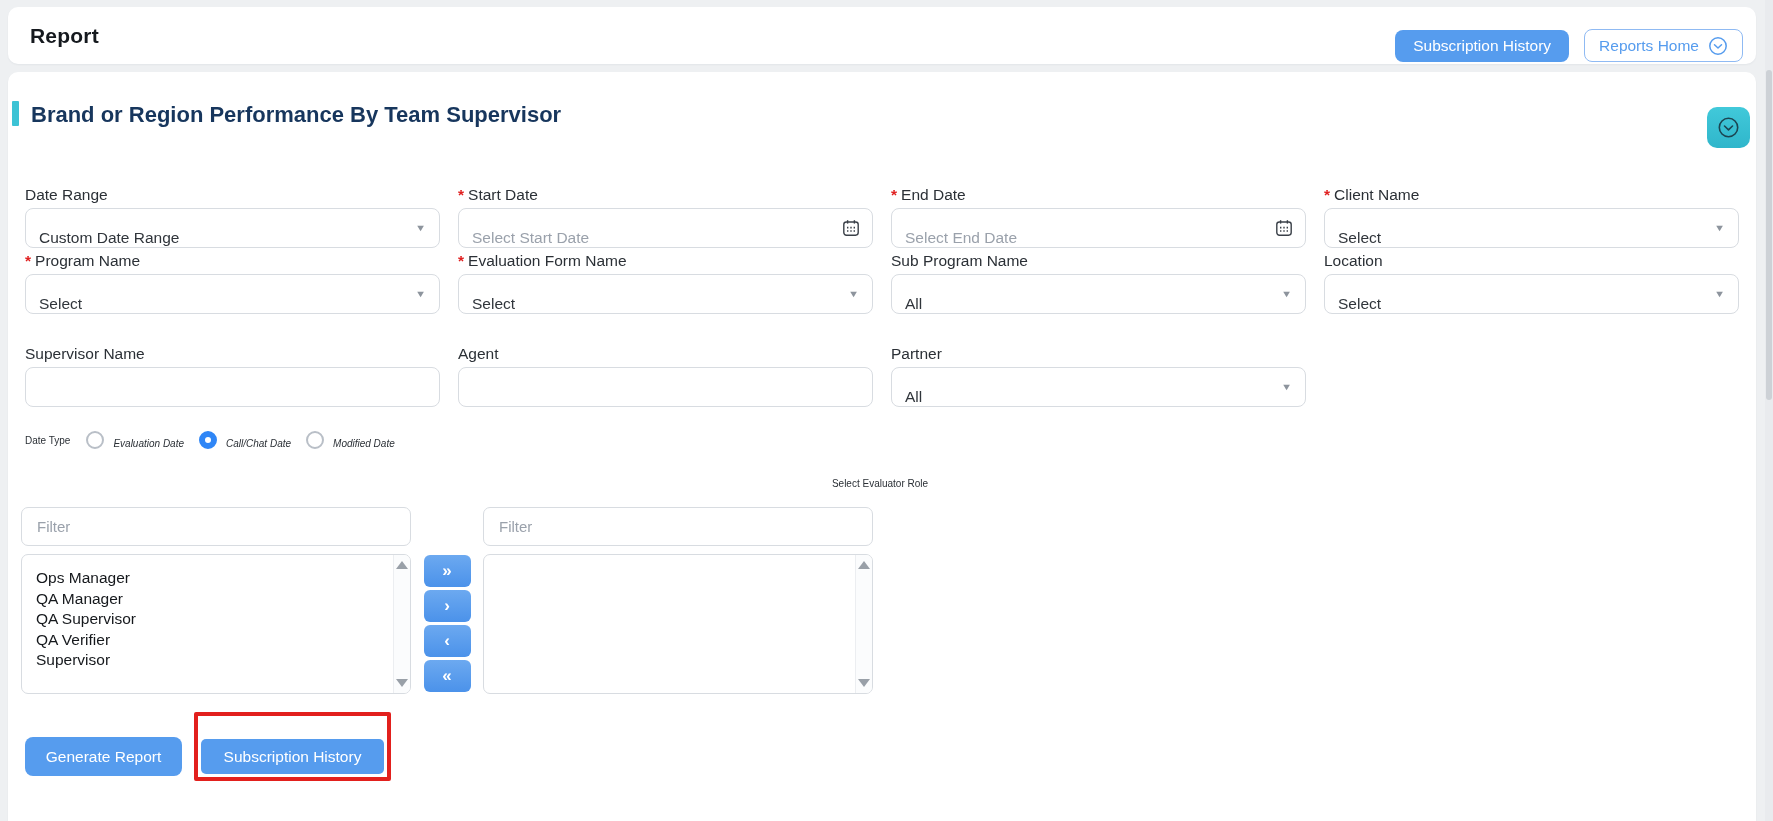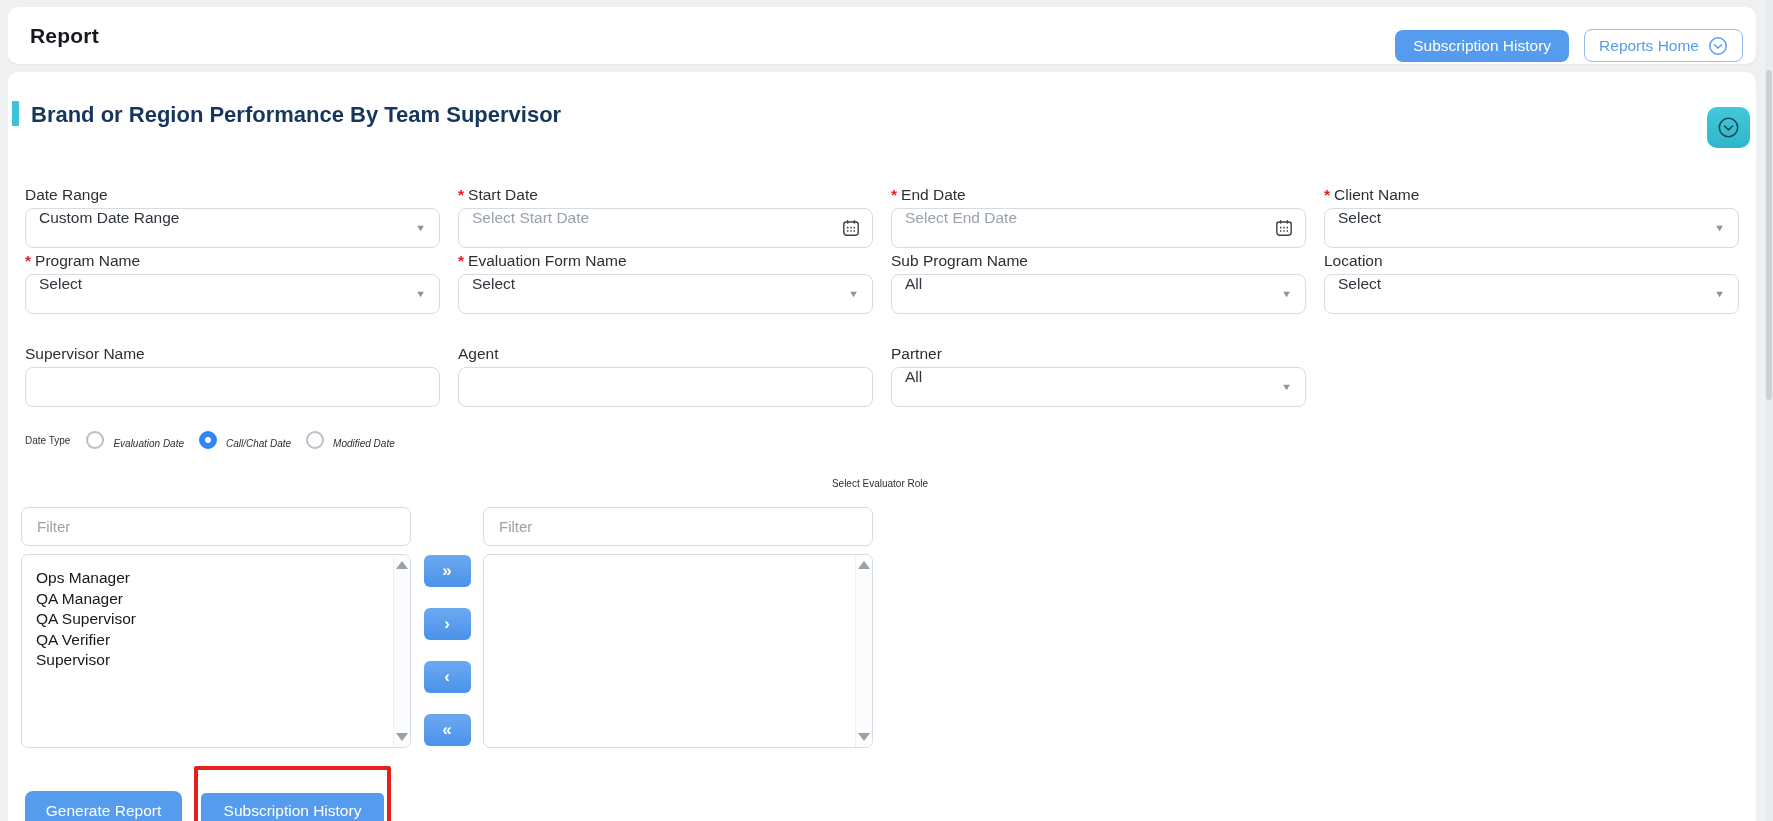--- a/index.html
+++ b/index.html
@@ -42,21 +42,21 @@
   
   #form-area { position:absolute; left:17px; top:114px; width:1714px; }
   .frow { display:flex; gap:18px; margin-bottom:4px; }
   .frow.r2 { margin-bottom:31px; }
   .ffield { width:415px; }
   .flabel { height:19px; font-size:15.5px; color:#2b3036; margin-bottom:3px; }
   .req { color:#e02020; font-weight:bold; margin-right:4px; }
   .control {
     position:relative; height:40px; background:#fff;
     border:1px solid #d8dce1; border-radius:8px;
-    display:flex; align-items:flex-start; padding:0 36px 0 13px;
+    display:flex; align-items:flex-end; padding:0 36px 0 13px;
     font-size:15.5px; color:#30353b; cursor:pointer;
   }
   .caret { position:absolute; right:14px; top:50%; transform:translateY(-50%) scaleX(1.25); color:#8d949d; font-size:9px; }
   .placeholder { color:#9aa1ab; }
   .icon-right { position:absolute; right:11px; top:50%; transform:translateY(-50%); display:flex; }
   input.text-input {
     width:100%; height:40px; border:1px solid #d8dce1; border-radius:8px;
     padding:0 13px; font-size:15.5px; color:#30353b; font-family:inherit; outline:none; background:#fff;
   }
   input::placeholder { color:#9aa1ab; }
@@ -75,21 +75,21 @@
   .section-label { margin:28px 0 10px -4px; height:19px; font-size:10px; color:#2b3036;text-align:center; }
   .evalzone { margin-left:-4px; }
   .filters-row { display:flex; }
   .filter-input {
     width:390px; height:39px; border:1px solid #d8dce1; border-radius:7px;
     padding:0 15px; font-size:15px; color:#30353b; font-family:inherit; outline:none;
   }
   .filters-row .gap { width:72px; }
   .lists-row { display:flex; margin-top:8px; }
   .listbox {
-    position:relative; width:390px; height:194px;
+    position:relative; width:390px; height:140px;
     border:1px solid #d8dce1; border-radius:7px; background:#fff; overflow:hidden;
   }
   .listbox .items { position:absolute; left:0; top:0; right:18px; bottom:0; padding:13px 4px 0 14px;
     font-size:15.5px; color:#15181c; line-height:20.5px; overflow:hidden; }
   .sb { position:absolute; right:0; top:0; bottom:0; width:17px; background:#fbfcfd; border-left:1px solid #eceef1; }
   .tri-up, .tri-down { position:absolute; left:2px; width:0; height:0;
     border-left:6px solid transparent; border-right:6px solid transparent; cursor:pointer; }
   .tri-up { top:6px; border-bottom:8px solid #99a0a8; }
   .tri-down { bottom:6px; border-top:8px solid #99a0a8; }
   .transfer-col { width:72px; display:flex; flex-direction:column; align-items:center;

